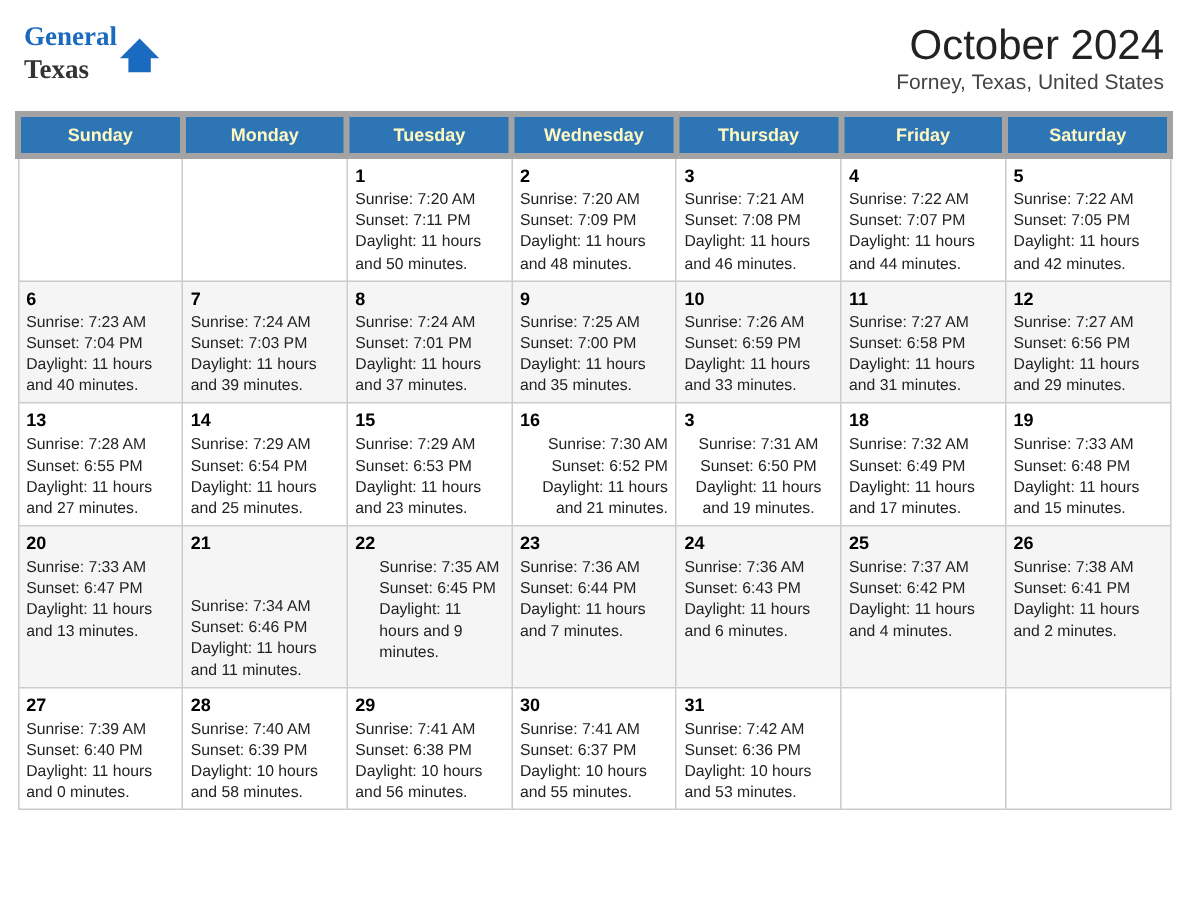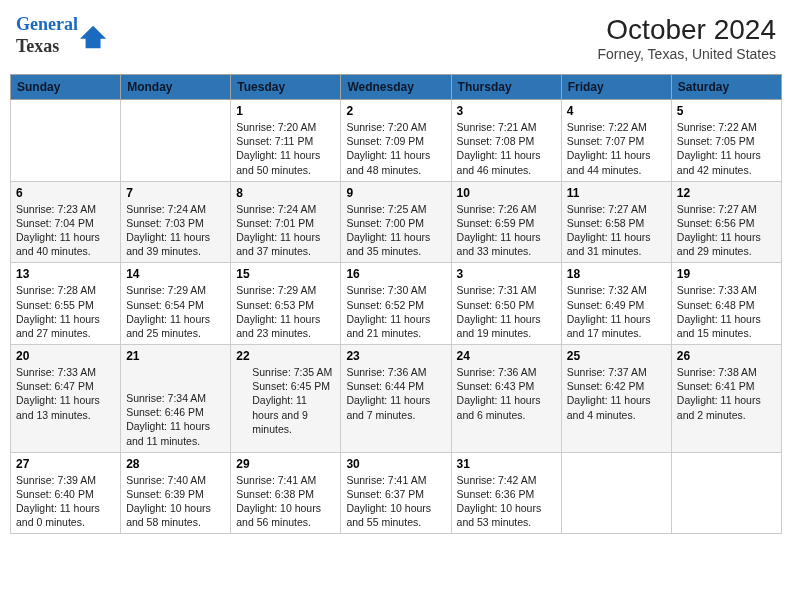--- a/index.html
+++ b/index.html
@@ -38,26 +38,26 @@
       font-size: 14px;
       color: #444;
     }
     table {
       width: 100%;
       border-collapse: collapse;
       font-size: 11px;
     }
     th {
       background-color: #2e75b6;
-      color: #0f172a;
-      text-align: left;
+      color: #fef9c3;
+      text-align: center;
       padding: 5px 6px;
       font-size: 12px;
       font-weight: bold;
-      border: 1px solid #a3a3a3;
+      border: 4px solid #a3a3a3;
     }
     td {
       border: 1px solid #ccc;
       vertical-align: top;
       padding: 4px 5px;
       height: 80px;
       width: 14.28%;
     }
     .day-number {
       font-weight: bold;
@@ -208,27 +208,27 @@
 Daylight: 11 hours and 25 minutes.</div>
         </td>
         <td>
           <span class="day-number">15</span>
           <div class="day-info" style="white-space: pre-line;">Sunrise: 7:29 AM
 Sunset: 6:53 PM
 Daylight: 11 hours and 23 minutes.</div>
         </td>
         <td>
           <span class="day-number">16</span>
-          <div class="day-info" style="white-space: pre-line;">Sunrise: 7:30 AM
+          <div class="day-info" style="white-space: pre-line; text-align: right;">Sunrise: 7:30 AM
 Sunset: 6:52 PM
 Daylight: 11 hours and 21 minutes.</div>
         </td>
         <td>
           <span class="day-number">3</span>
-          <div class="day-info" style="white-space: pre-line;">Sunrise: 7:31 AM
+          <div class="day-info" style="white-space: pre-line; text-align: center;">Sunrise: 7:31 AM
 Sunset: 6:50 PM
 Daylight: 11 hours and 19 minutes.</div>
         </td>
         <td>
           <span class="day-number">18</span>
           <div class="day-info" style="white-space: pre-line;">Sunrise: 7:32 AM
 Sunset: 6:49 PM
 Daylight: 11 hours and 17 minutes.</div>
         </td>
         <td>

